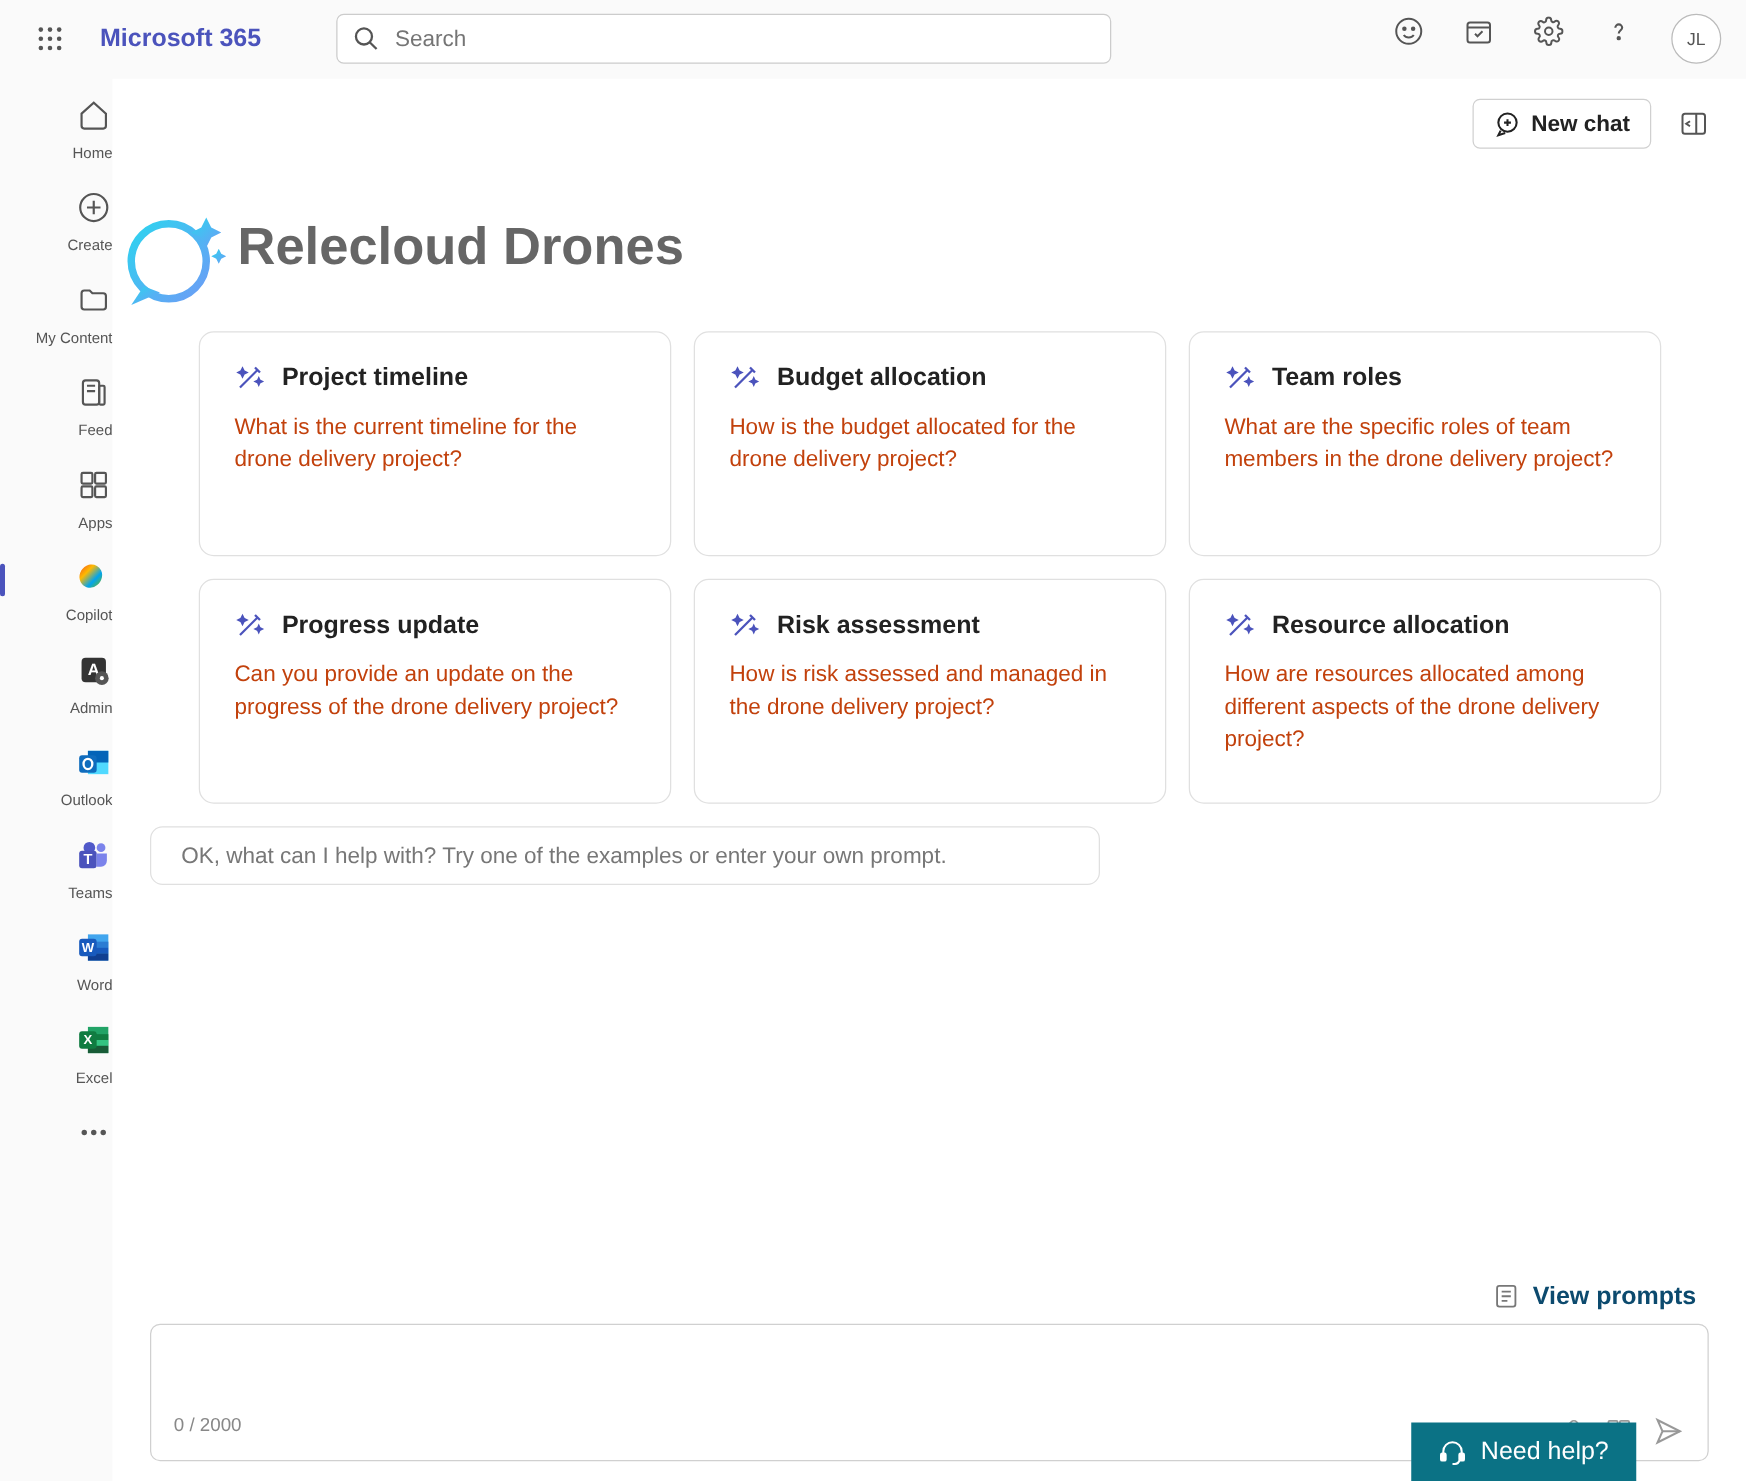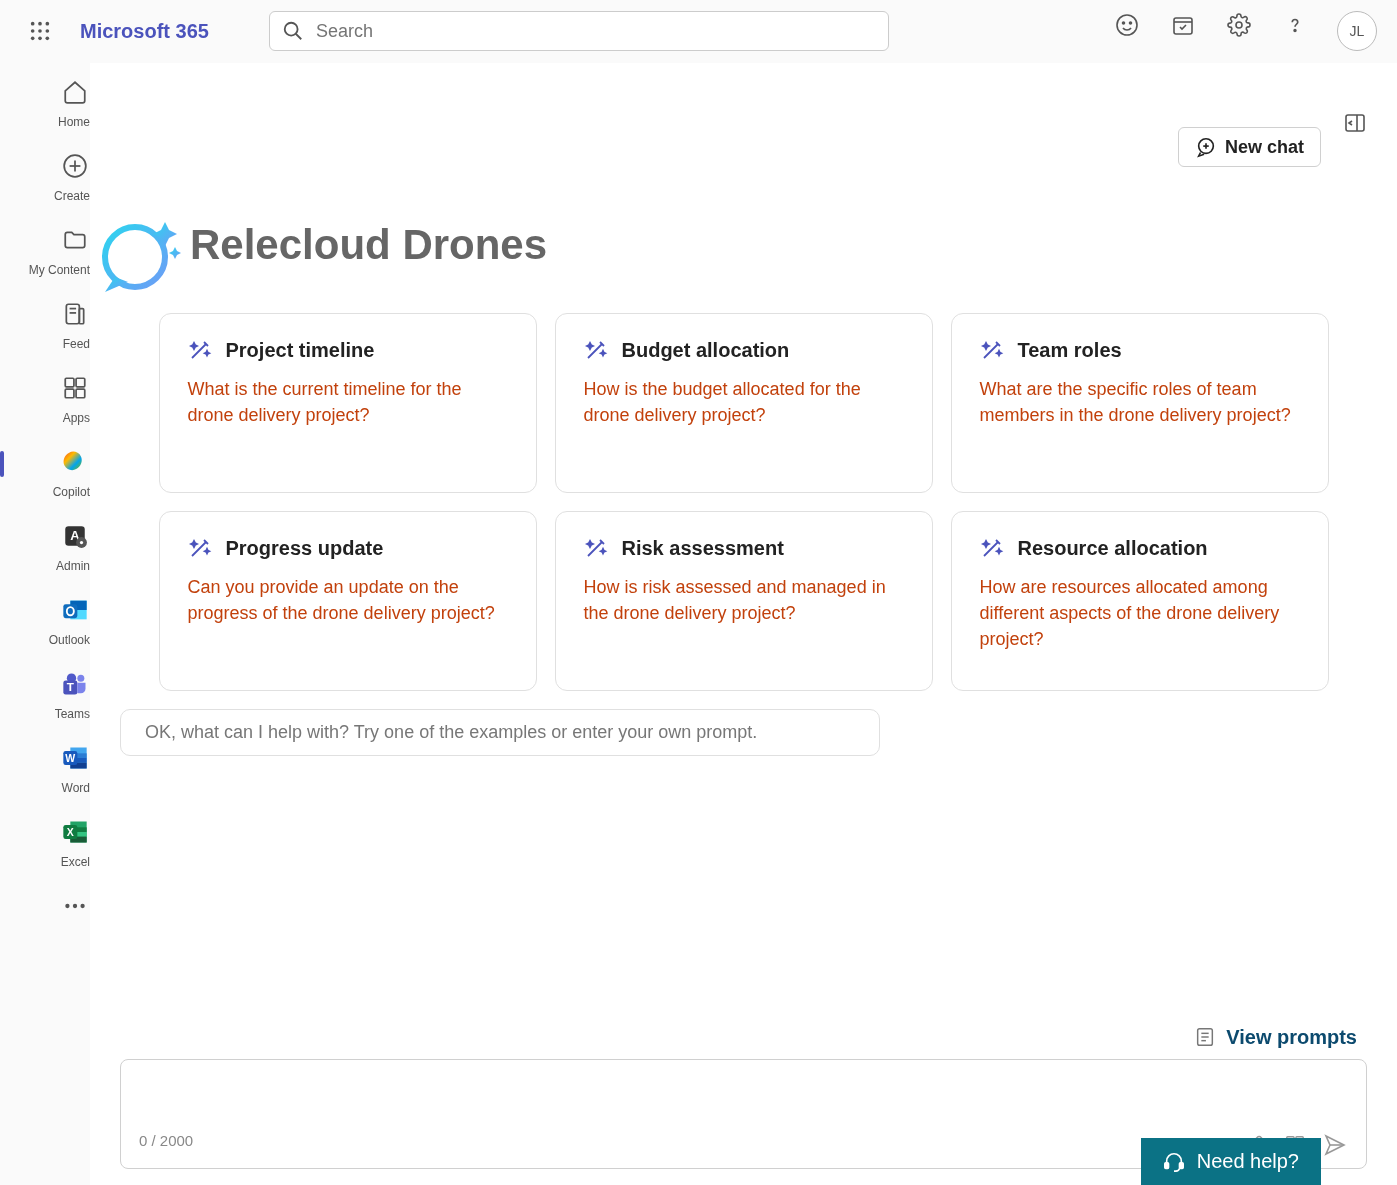--- a/index.html
+++ b/index.html
@@ -131,21 +131,20 @@
     align-items: center;
     gap: 8px;
     border: 1px solid #d0d0d0;
     border-radius: 6px;
     padding: 8px 16px;
     background: #fff;
     cursor: pointer;
     font-size: 18px;
     font-weight: 600;
     color: #222;
-    margin-top: 48px;
   }
   .panel-toggle {
     width: 36px; height: 36px;
     display: flex; align-items: center; justify-content: center;
     cursor: pointer;
     color: #555;
   }
   .agent-hero {
     display: flex;
     flex-direction: row;
@@ -244,21 +243,21 @@
   .input-footer .spacer { flex: 1; }
   .foot-icon {
     width: 26px; height: 26px;
     display: flex; align-items: center; justify-content: center;
     color: #999;
     cursor: pointer;
   }
   .need-help {
     position: absolute;
     bottom: 0;
-    right: 76px;
+    right: 88px;
     background: #0b7285;
     color: #fff;
     padding: 12px 22px;
     display: flex;
     align-items: center;
     gap: 12px;
     font-size: 20px;
     font-weight: 500;
     border-top-left-radius: 0;
     cursor: pointer;

